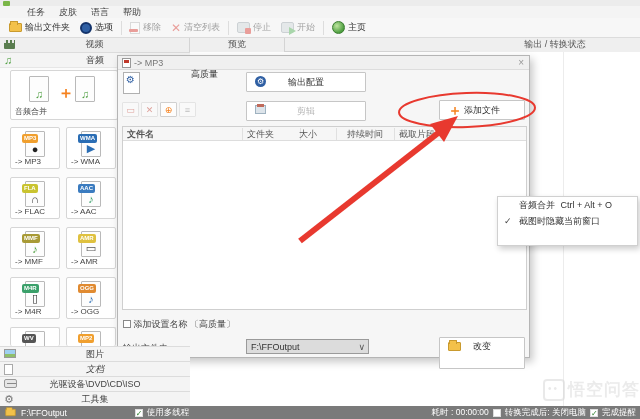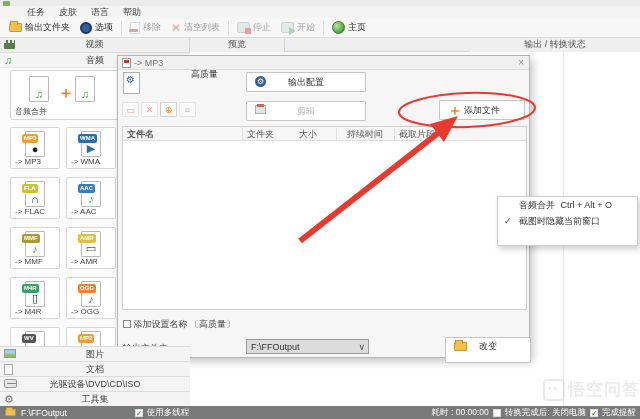--- a/index.html
+++ b/index.html
@@ -259,21 +259,21 @@
         <span class="tag" style="background: rgb(240, 159, 46);">MP2</span>
         </span>
     </div>
   </div>
 
   <div class="abs" style="left:0;top:346px;width:190px;height:60px;z-index:30;">
     <div class="sec-bar" style="top:0;">
       <span class="sic ic ic-img"></span>
       <span>图片</span>
     </div>
-    <div class="sec-bar" style="top:15px;">
+    <div class="sec-bar" style="top:15px;font-style:italic;">
       <span class="sic ic ic-doc"></span>
       <span>文档</span>
     </div>
     <div class="sec-bar" style="top:30px;">
       <span class="sic ic ic-drive"></span>
       <span>光驱设备\DVD\CD\ISO</span>
     </div>
     <div class="sec-bar" style="top:45px;">
       <span class="sic ic-gear">⚙</span>
       <span>工具集</span>
@@ -322,21 +322,21 @@
     <div class="chkrow">
       <span class="cb"></span>
       <span>添加设置名称 〔高质量〕</span>
     </div>
 
     <span class="outlabel">输出文件夹</span>
     <div class="select">
       <span>F:\FFOutput</span>
       <span class="arr">∨</span>
     </div>
-    <div class="btn" style="left:321px;top:281px;width:86px;height:26px;line-height:17px;margin-left:6px;">
+    <div class="btn" style="left:321px;top:281px;width:86px;height:32px;line-height:17px;">
       <span class="bic ic ic-folder" style="top:4px;"></span>
       <span>改变</span>
     </div>
   </div>
 
   <div class="abs ctxmenu">
     <div class="ctxitem">
       <span>音频合并</span>
       <span style="margin-left:3px;margin-top:31px;">Ctrl + Alt + O</span>
     </div>

